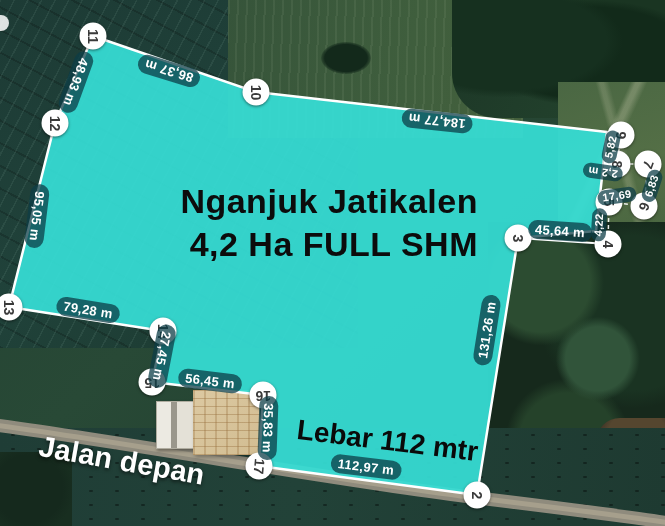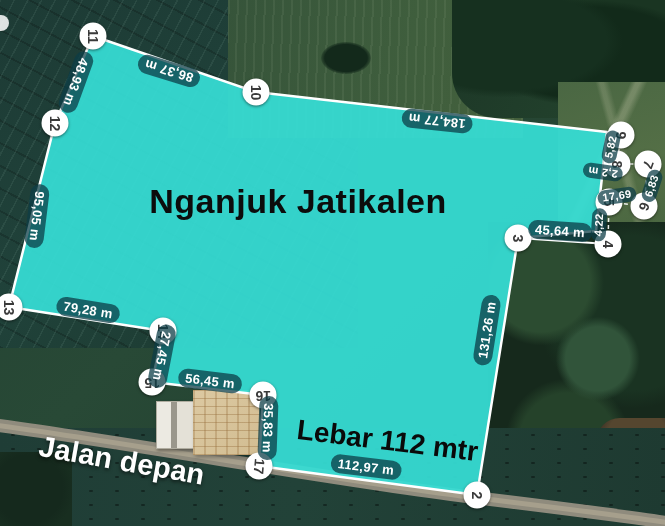--- a/index.html
+++ b/index.html
@@ -74,21 +74,21 @@
     padding:0 7px; border-radius:10px; white-space:nowrap; letter-spacing:.3px; }
   .pill.sm { font-size:11px; line-height:15px; padding:0 5px; border-radius:8px; }
 
   
   .vtx { position:absolute; width:27px; height:27px; border-radius:50%;
     background:#fff; box-shadow:0 1px 3px rgba(0,0,0,.5);
     display:flex; align-items:center; justify-content:center; }
   .vtx span { font-size:14px; font-weight:bold; color:#3a3a3a; }
 
   
-  #headline { left:118px; top:180px; width:360px; text-align:center;
+  #headline { left:118px; top:180px; width:360px; text-align:right;
     color:#0c0c0c; font-weight:bold; }
   #headline .t { font-size:34px; line-height:43px; letter-spacing:.5px; }
   #headline .t3 { margin-top:8px; letter-spacing:1.5px; }
   #lebar { left:299px; top:414px; transform:rotate(7deg); transform-origin:0 0;
     font-size:28px; font-weight:bold; color:#0a0a0a; white-space:nowrap; }
   #jalan { left:42px; top:430px; transform:rotate(10deg); transform-origin:0 0;
     font-size:29px; font-weight:bold; color:#fff; white-space:nowrap;
     text-shadow:0 2px 4px rgba(0,0,0,.55); }
 </style>
 </head>
@@ -183,17 +183,18 @@
   <div class="pill" style="left:487px;top:330px;transform:translate(-50%,-50%) rotate(-81deg)">131,26 m</div>
   <div class="pill" style="left:560px;top:231px;transform:translate(-50%,-50%) rotate(4deg)">45,64 m</div>
   <div class="pill sm" style="left:617px;top:196px;transform:translate(-50%,-50%) rotate(-8deg)">17,69</div>
   <div class="pill sm" style="left:599px;top:225px;transform:translate(-50%,-50%) rotate(-86deg)">4,22</div>
   <div class="pill sm" style="left:611px;top:147px;transform:translate(-50%,-50%) rotate(-78deg)">5,82</div>
   <div class="pill sm" style="left:603px;top:172px;transform:translate(-50%,-50%) rotate(188deg)">2,2 m</div>
   <div class="pill sm" style="left:652px;top:186px;transform:translate(-50%,-50%) rotate(-72deg)">6,83</div>
 
   <div class="abs" id="headline">
     <div class="t">Nganjuk Jatikalen</div>
+    <div class="t">4,2 Ha FULL SHM</div>
   </div>
   <div class="abs" id="lebar">Lebar 112 mtr</div>
   <div class="abs" id="jalan">Jalan depan</div>
 
 </div>
 
 </body></html>

